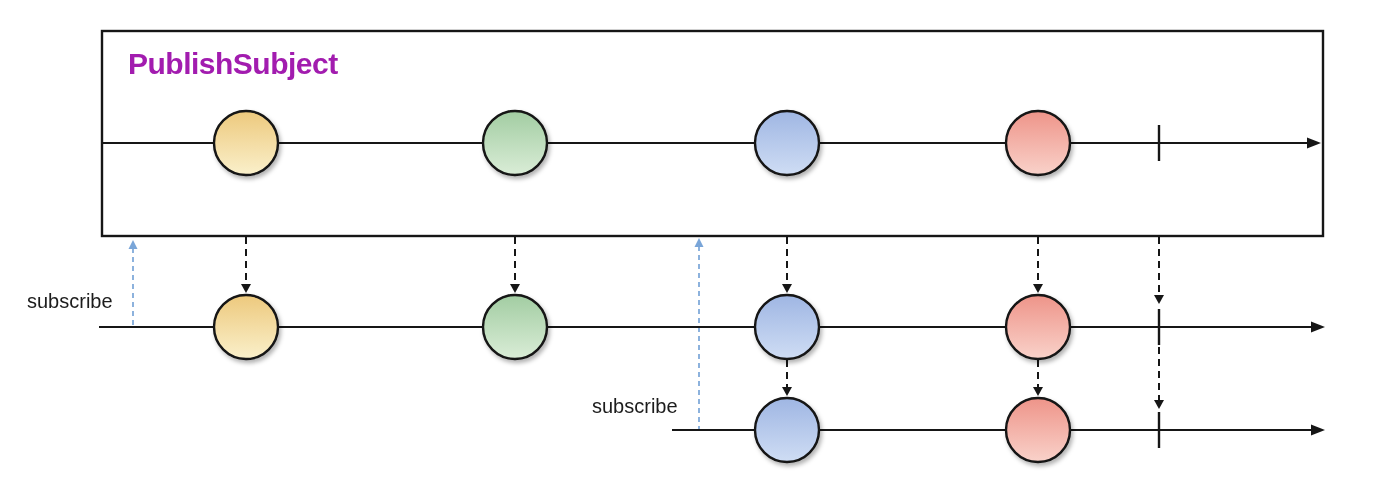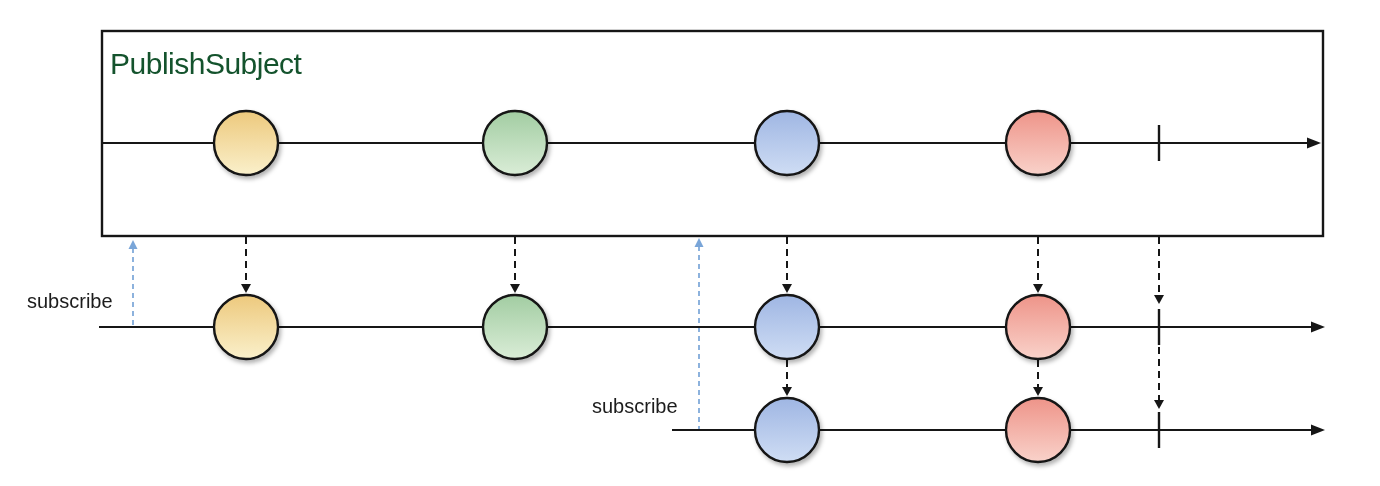--- a/index.html
+++ b/index.html
@@ -17,26 +17,26 @@
     width: 1380px; height: 486px;
     display: block;
   }
   .overlay-label {
     position: absolute;
     white-space: nowrap;
     line-height: 1;
     user-select: none;
   }
   #diagram-title {
-    left: 110px;
+    left: 128px;
     top: 49px;
     font-size: 30px;
-    font-weight: normal;
+    font-weight: bold;
     letter-spacing: -0.5px;
-    color: #14532d;
+    color: #a21caf;
   }
   #subscribe-label-1 {
     left: 27px;
     top: 291px;
     font-size: 20px;
     color: #1c1c1c;
   }
   #subscribe-label-2 {
     left: 592px;
     top: 396px;

